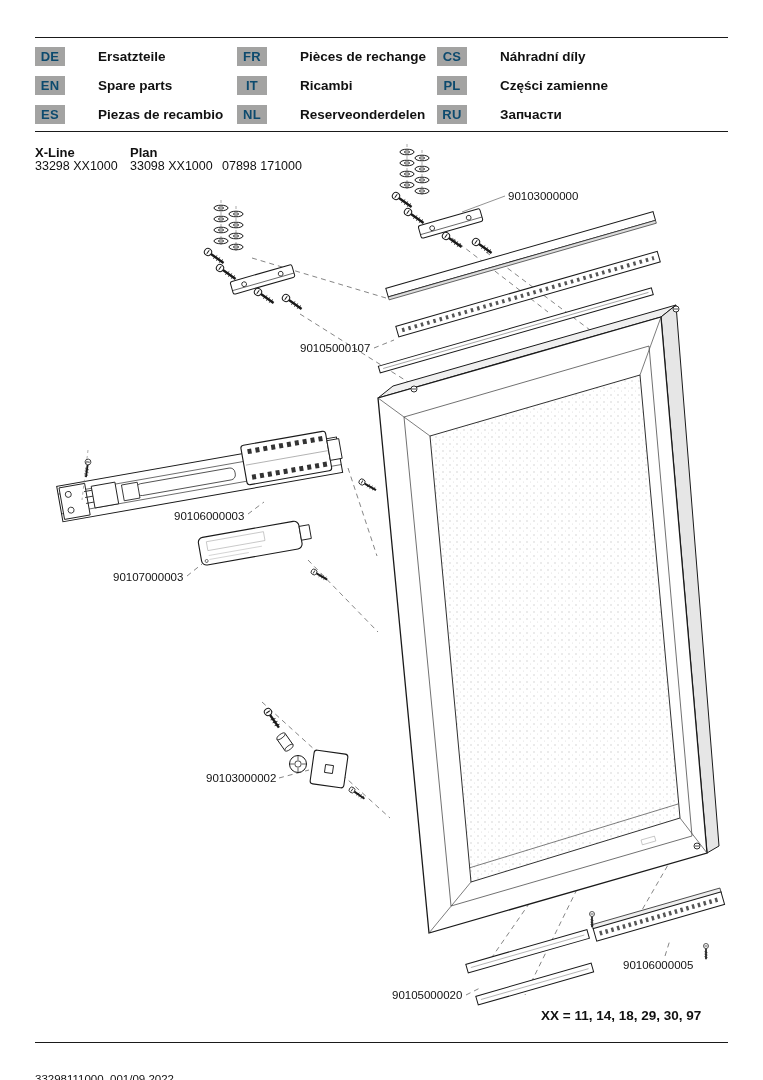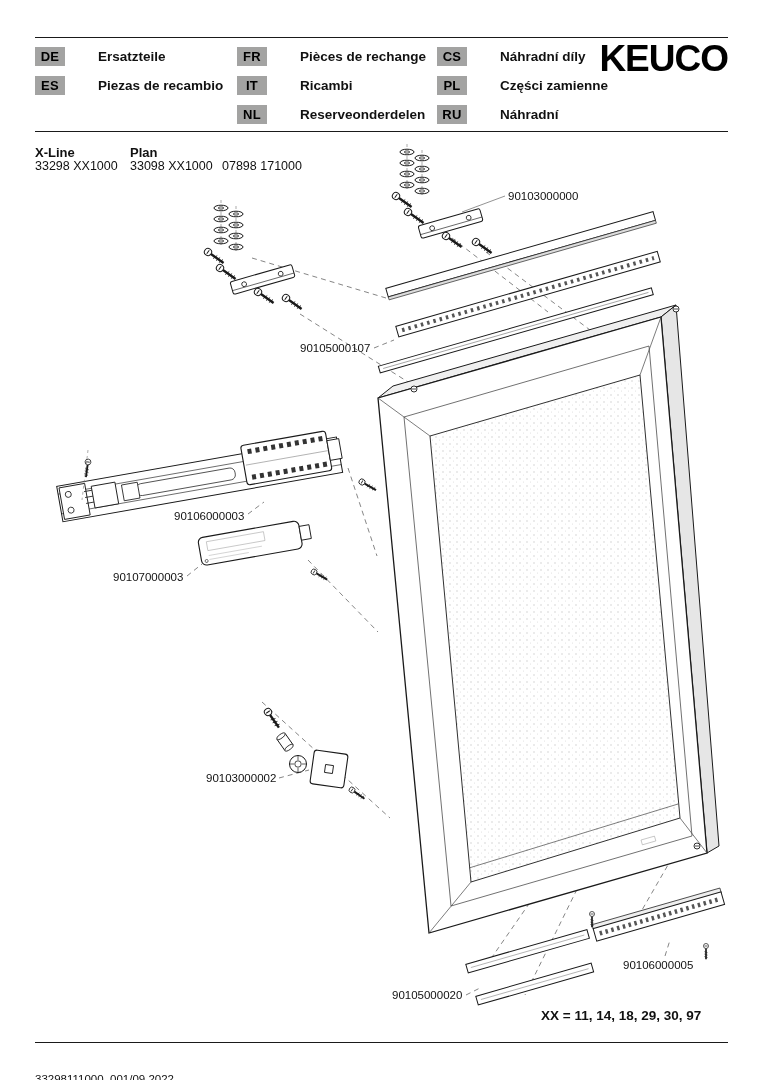--- a/index.html
+++ b/index.html
@@ -10,21 +10,21 @@
   .rule { position:absolute; left:35px; width:693px; height:0; border-top:1.4px solid #1a1a1a; }
   .rule-top    { top:37px; }
   .rule-mid    { top:131px; }
   .rule-bottom { top:1042px; }
 
   .lang-header { position:absolute; left:35px; top:46px; width:693px; height:84px; }
   .lang-col  { position:absolute; top:0; }
   .col-0 { left:0; } .col-1 { left:202px; } .col-2 { left:402px; }
   .lang-item  { display:flex; align-items:center; height:20px; margin-bottom:9px; }
   .lang-badge {
-    width:30px; height:19px; background:#a3a3a2; color:#000000;
+    width:30px; height:19px; background:#a3a3a2; color:#0c4a6e;
     font-weight:bold; font-size:13px; display:flex; align-items:center; justify-content:center;
     margin-right:10px; letter-spacing:.3px; flex:0 0 auto;
   }
   .lang-label { font-weight:bold; font-size:13.5px; white-space:nowrap;padding-left:23px; }
 
   .brand {
     position:absolute; right:0; top:-8px; font-size:37px; font-weight:600;
     letter-spacing:-1px; color:#000;
   }
 
@@ -46,20 +46,24 @@
 
   <div class="rule rule-top"></div>
 
   <header class="lang-header">
     <div class="lang-col col-0">
       <div class="lang-item">
         <span class="lang-badge">DE</span>
         <span class="lang-label">Ersatzteile</span>
       </div>
       <div class="lang-item">
+        <span class="lang-badge">EN</span>
+        <span class="lang-label">Spare parts</span>
+      </div>
+      <div class="lang-item">
         <span class="lang-badge">ES</span>
         <span class="lang-label">Piezas de recambio</span>
       </div>
     </div>
     <div class="lang-col col-1">
       <div class="lang-item">
         <span class="lang-badge">FR</span>
         <span class="lang-label">Pièces de rechange</span>
       </div>
       <div class="lang-item">
@@ -75,24 +79,23 @@
       <div class="lang-item">
         <span class="lang-badge">CS</span>
         <span class="lang-label">Náhradní díly</span>
       </div>
       <div class="lang-item">
         <span class="lang-badge">PL</span>
         <span class="lang-label">Części zamienne</span>
       </div>
       <div class="lang-item">
         <span class="lang-badge">RU</span>
-        <span class="lang-label">Náhradní</span>
+        <span class="lang-label">Запчасти</span>
       </div>
     </div>
-    <div class="brand">KEUCO</div>
   </header>
 
   <div class="rule rule-mid"></div>
 
   <section class="product-info">
     <span class="product-title pt-0">X-Line</span>
     <span class="product-title pt-1">Plan</span>
     <span class="product-code pt-0">33298 XX1000</span>
     <span class="product-code pt-1">33098 XX1000</span>
     <span class="product-code pt-2">07898 171000</span>

